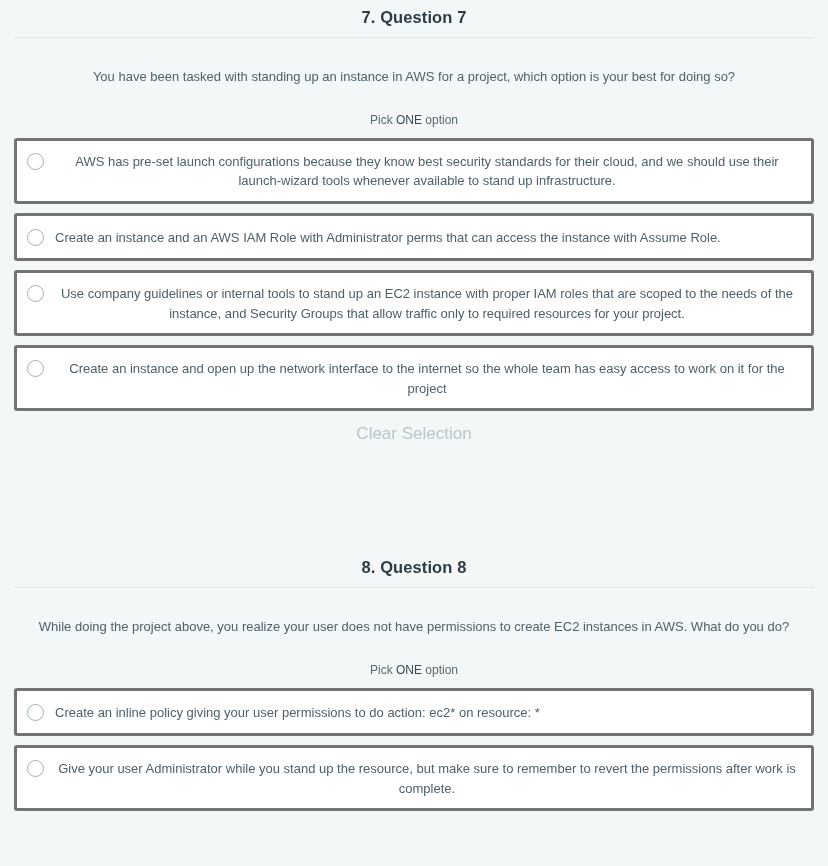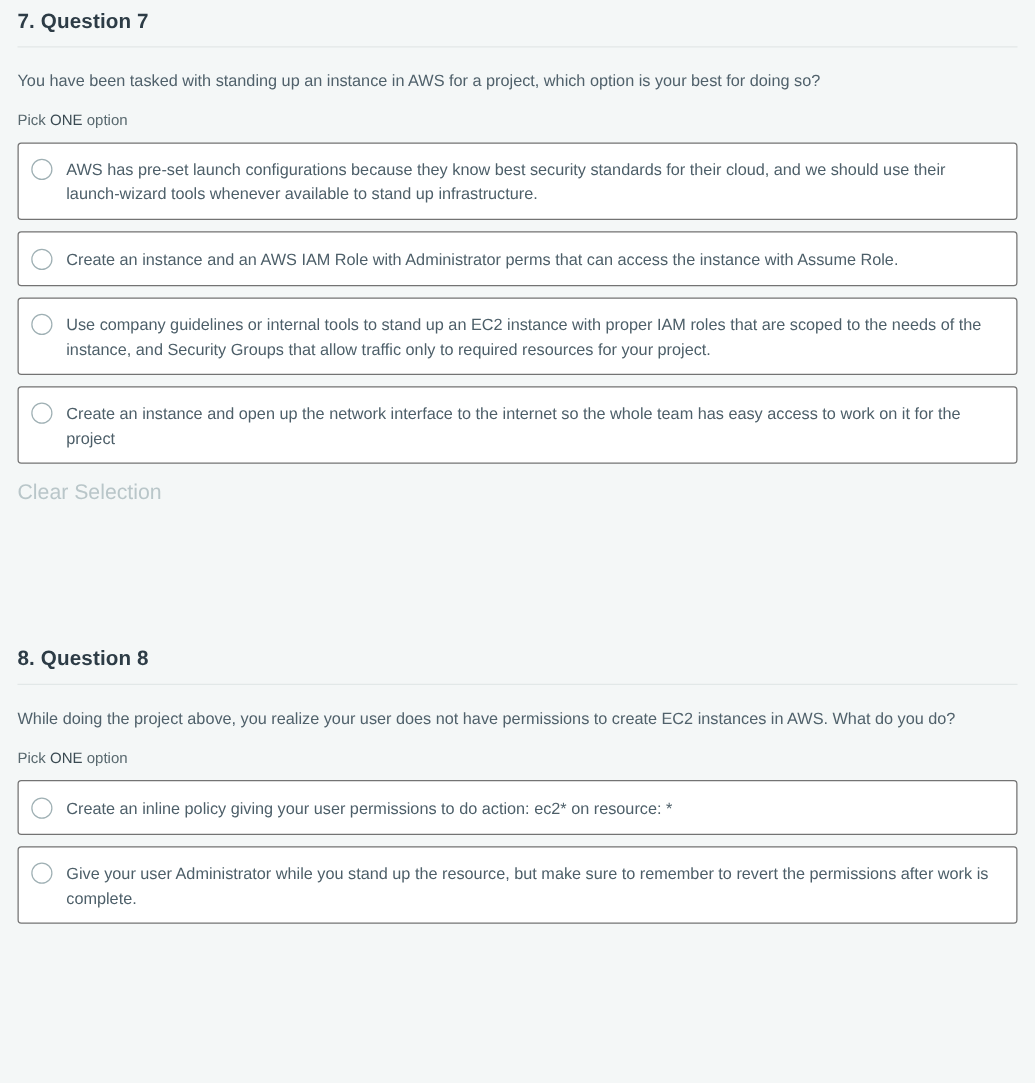--- a/index.html
+++ b/index.html
@@ -10,20 +10,21 @@
     width: 828px;
     height: 866px;
     background: #f4f7f7;
     font-family: "Liberation Sans", "DejaVu Sans", sans-serif;
     color: #3c4a52;
     overflow: hidden;
   }
   .page {
     width: 828px;
     box-sizing: border-box;
+    text-align: center;
   }
   .question-block {
     padding: 0 14px;
     box-sizing: border-box;
   }
   .q-title {
     font-size: 16.5px;
     font-weight: bold;
     color: #2d3c46;
     letter-spacing: 0.1px;
@@ -35,40 +36,40 @@
     height: 1px;
     background: #e2e8e8;
     width: 100%;
     margin: 0;
   }
   .q-prompt {
     font-size: 13px;
     color: #50616b;
     line-height: 1.45;
     padding: 18px 0 0 0;
-    margin: 0;
+    margin: 12px;
   }
   .q-pick {
     font-size: 12px;
     color: #59696f;
     padding: 14px 0 11px 0;
     margin: 0;
   }
   .q-pick b {
     color: #3a4a52;
     font-weight: normal;
   }
   .options {
     display: block;
   }
   .option {
     display: flex;
     align-items: flex-start;
     background: #ffffff;
-    border: 1px solid #737373;
+    border: 3px solid #737373;
     border-radius: 3px;
     box-sizing: border-box;
     width: 800px;
     margin-bottom: 9px;
     padding: 10px 12px 10px 10px;
     cursor: pointer;
   }
   .option.single-line {
     padding-top: 11px;
     padding-bottom: 11px;

